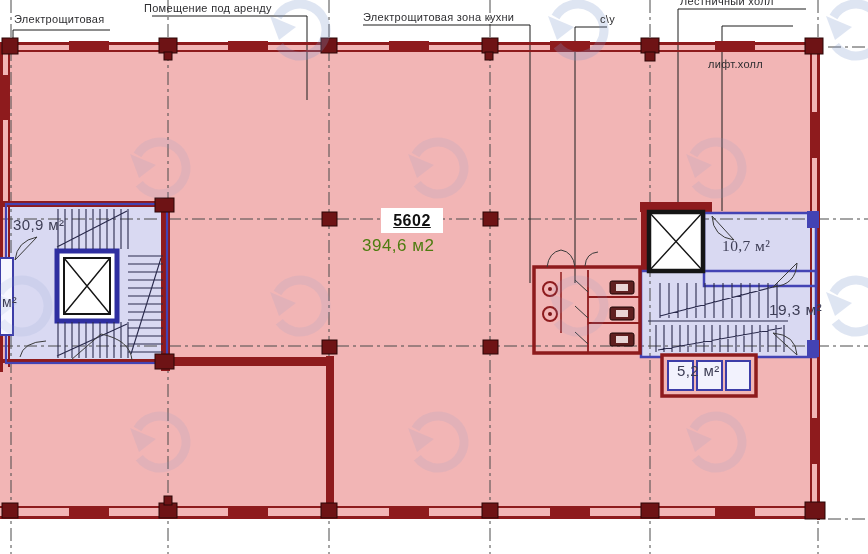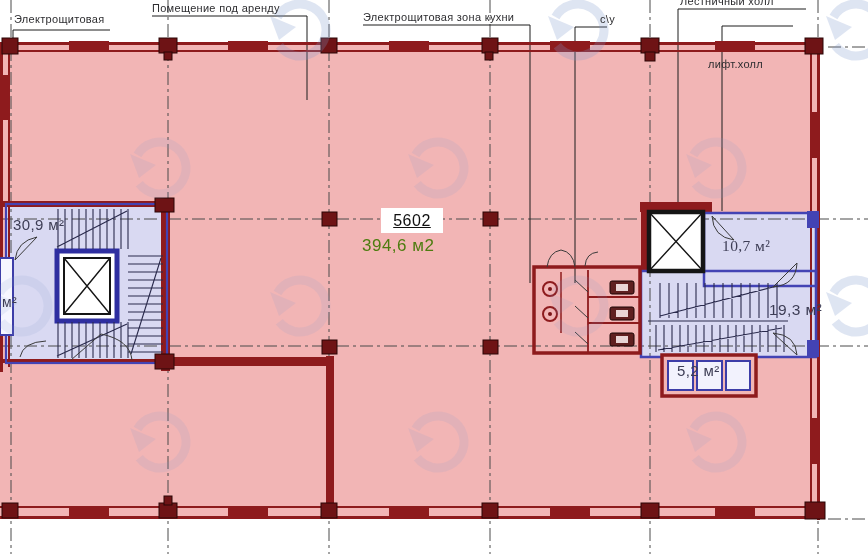--- a/index.html
+++ b/index.html
@@ -32,21 +32,21 @@
   }
   .area{
     position:absolute;font-size:15px;line-height:17px;white-space:nowrap;
     color:var(--area-label);letter-spacing:.4px;
   }
   #unit-chip{
     position:absolute;left:381px;top:208px;width:62px;height:25px;
     background:#ffffff;display:flex;align-items:center;justify-content:center;
   }
   #unit-number{
-    font-size:16px;font-weight:normal;color:#101010;
+    font-size:16px;font-weight:bold;color:#101010;
     text-decoration:underline;letter-spacing:.5px;
   }
   #unit-area{
     position:absolute;left:362px;top:236px;width:100px;text-align:left;
     font-size:17px;color:#4d7c0f;letter-spacing:.5px;
   }
 </style>
 </head>
 <body>
 
@@ -229,21 +229,21 @@
       <use href="#wm" class="wm wm-in" x="260" y="266" width="80" height="80"></use>
       <use href="#wm" class="wm wm-in" x="538" y="266" width="80" height="80"></use>
       <use href="#wm" class="wm wm-out" x="816" y="266" width="80" height="80"></use>
       <use href="#wm" class="wm wm-in" x="120" y="402" width="80" height="80"></use>
       <use href="#wm" class="wm wm-in" x="398" y="402" width="80" height="80"></use>
       <use href="#wm" class="wm wm-in" x="676" y="402" width="80" height="80"></use>
     </g>
   </svg>
 
   <div class="toplabel" style="left:14px;top:13px;">Электрощитовая</div>
-  <div class="toplabel" style="left:152px;top:2px;">Помещение под аренду</div>
+  <div class="toplabel" style="left:144px;top:2px;">Помещение под аренду</div>
   <div class="toplabel" style="left:363px;top:11px;">Электрощитовая зона кухни</div>
   <div class="toplabel" style="left:577px;top:13px;margin-left:23px;">с\у</div>
   <div class="toplabel" style="left:680px;top:-5px;">Лестничный холл</div>
   <div class="toplabel" style="left:708px;top:13px;margin-top:45px;">лифт.холл</div>
 
   <div id="unit-chip">
     <span id="unit-number">5602</span>
   </div>
   <div id="unit-area">394,6 м2</div>
 

